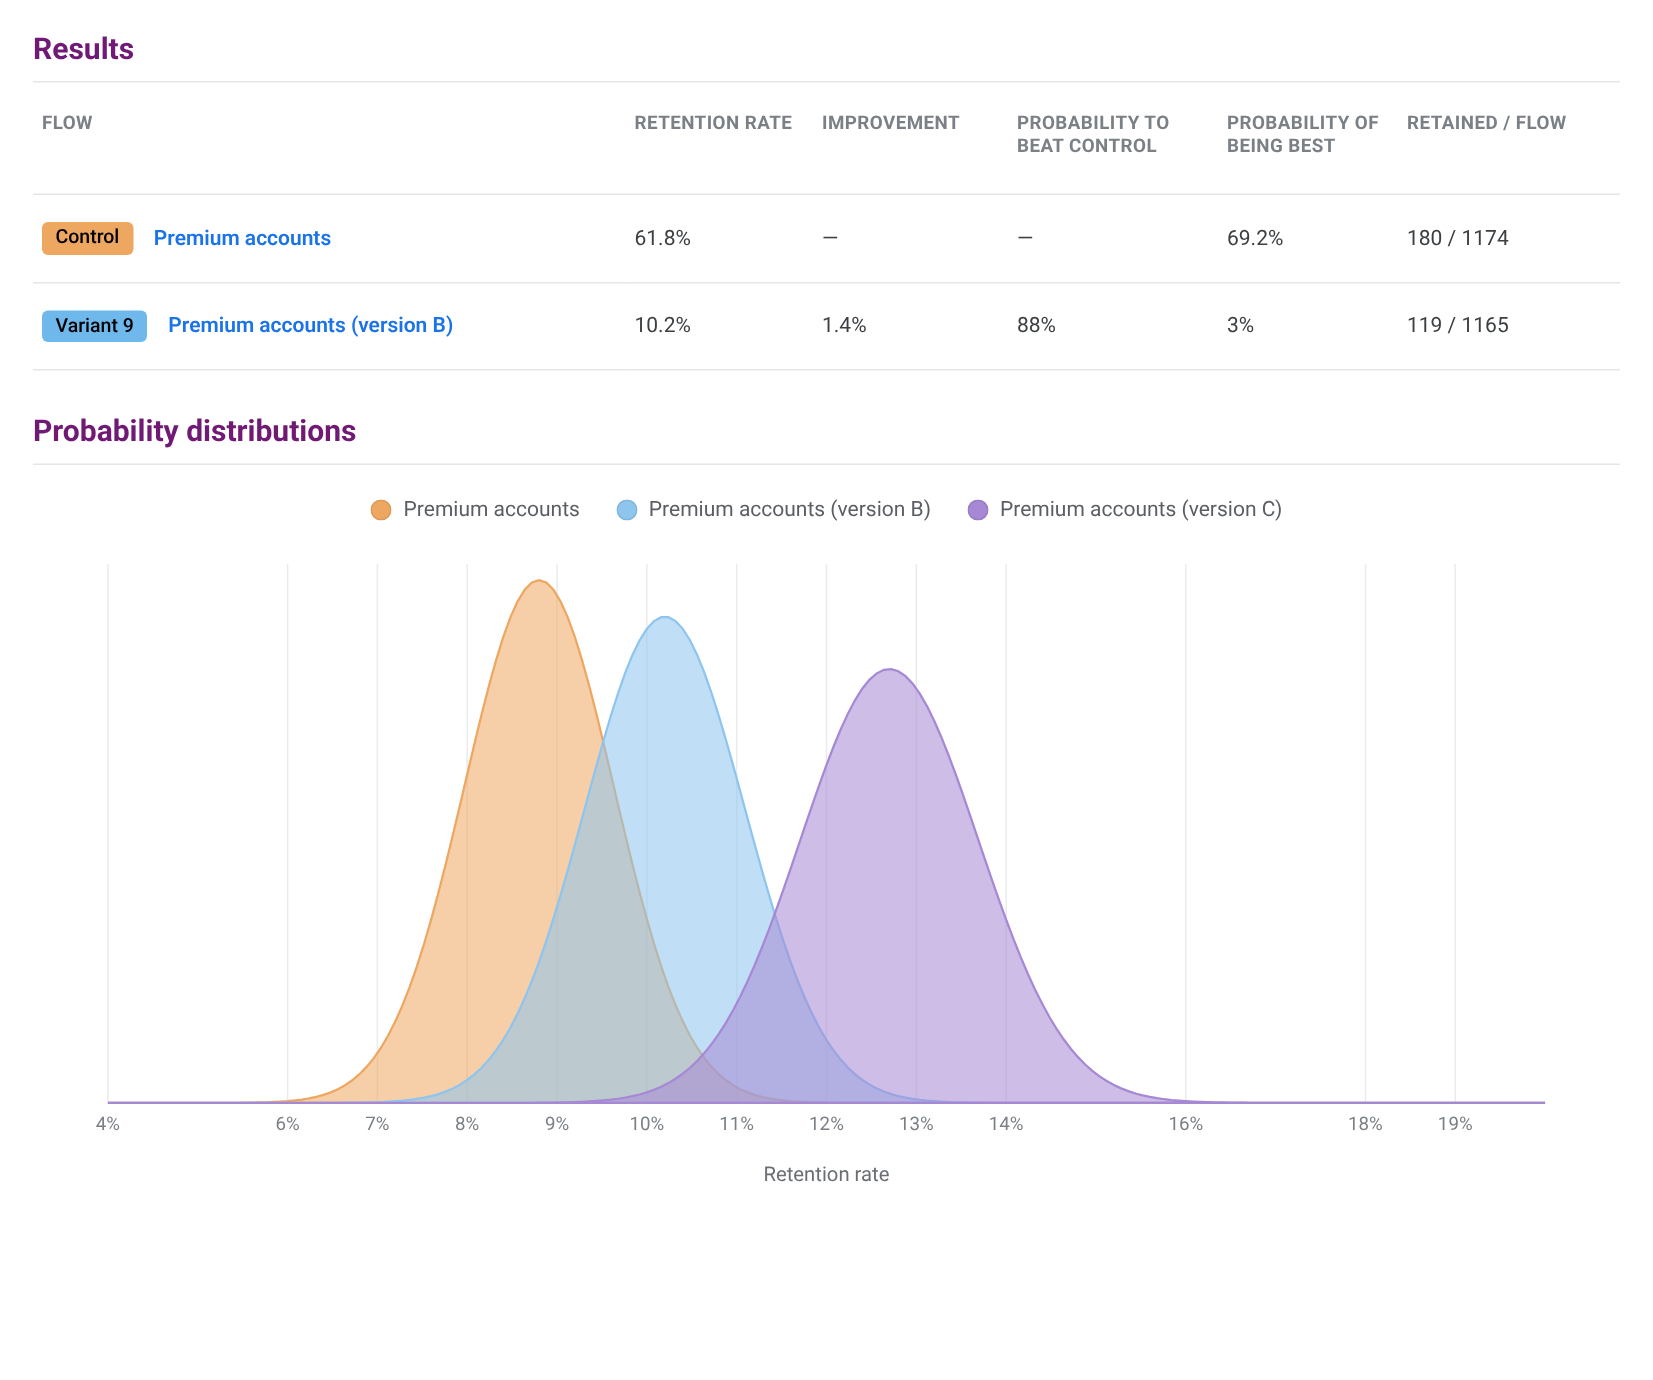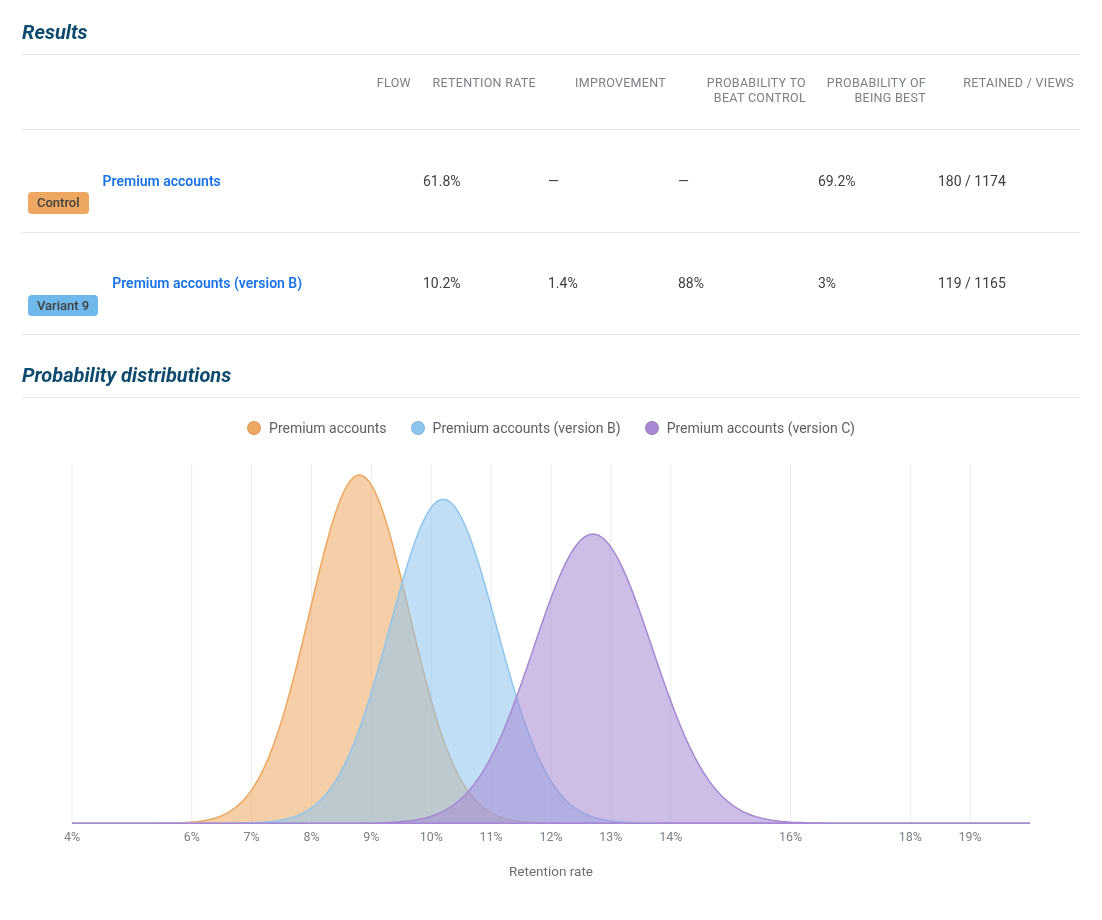--- a/index.html
+++ b/index.html
@@ -20,59 +20,57 @@
     width: 1102px;
     background: #fff;
     font-family: var(--font);
     color: var(--text);
     font-size: 14px;
   }
   h2.section-title {
     font-size: 20px;
     font-weight: 700;
     margin: 4px 0 10px;
-    color: #0c4a6e;
-    font-style: italic;
+    color: #701a75;
   }
   .hr {
     border: none;
     border-top: 1px solid var(--border);
     margin: 0 0 6px;
   }
   table.results {
     width: 100%;
     border-collapse: collapse;
   }
   table.results th {
-    text-align: right;
+    text-align: left;
     font-size: 12.5px;
     letter-spacing: .3px;
-    font-weight: 400;
+    font-weight: 700;
     color: var(--text-muted);
     padding: 14px 6px 24px 6px;
     vertical-align: top;
     border-bottom: 1px solid var(--border);
   }
   table.results td {
     padding: 18px 6px;
     border-bottom: 1px solid var(--border);
     vertical-align: middle;
     font-size: 14px;
     color: #3c4043;
   }
   .flow-cell { display:flex; align-items:center; gap:14px; }
   .badge {
     display:inline-block;
     border-radius: 4px;
-    color:#404040;
+    color:#000000;
     font-size: 13px;
     font-weight:500;
     padding: 3px 9px;
     line-height: 1.2;
-    margin-top: 44px;
   }
   .badge.control { background: var(--orange); }
   .badge.v1 { background: #6fb8ec; }
   .badge.v2 { background: var(--purple); }
   a.flow-link { color: var(--link); font-weight:600; text-decoration:none; }
   .pos { color: var(--green); }
   .neutral { color: var(--text-muted); }
 
   .prob-section { margin-top: 28px; }
   .legend {
@@ -106,21 +104,21 @@
 <hr class="hr">
 
 <table class="results">
   <thead>
     <tr>
       <th style="width:395px">FLOW</th>
       <th style="width:125px">RETENTION RATE</th>
       <th style="width:130px">IMPROVEMENT</th>
       <th style="width:140px">PROBABILITY TO BEAT CONTROL</th>
       <th style="width:120px">PROBABILITY OF BEING BEST</th>
-      <th>RETAINED / VIEWS</th>
+      <th>RETAINED / FLOW</th>
     </tr>
   </thead>
   <tbody id="results-body">
       <tr>
         <td>
           <div class="flow-cell">
             <span class="badge control">Control</span>
             <a href="#" class="flow-link">Premium accounts</a>
           </div>
         </td>

